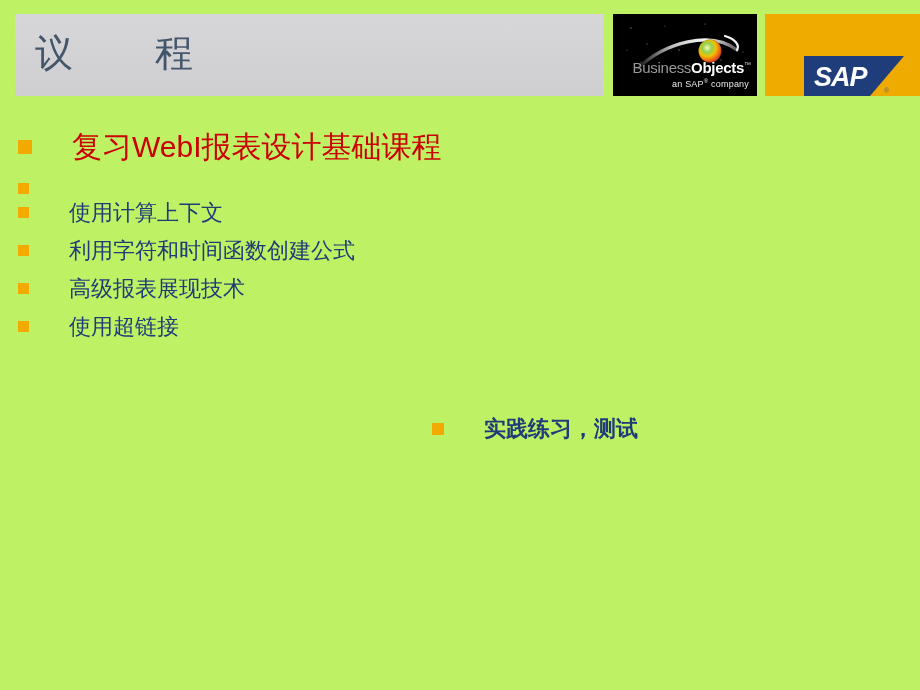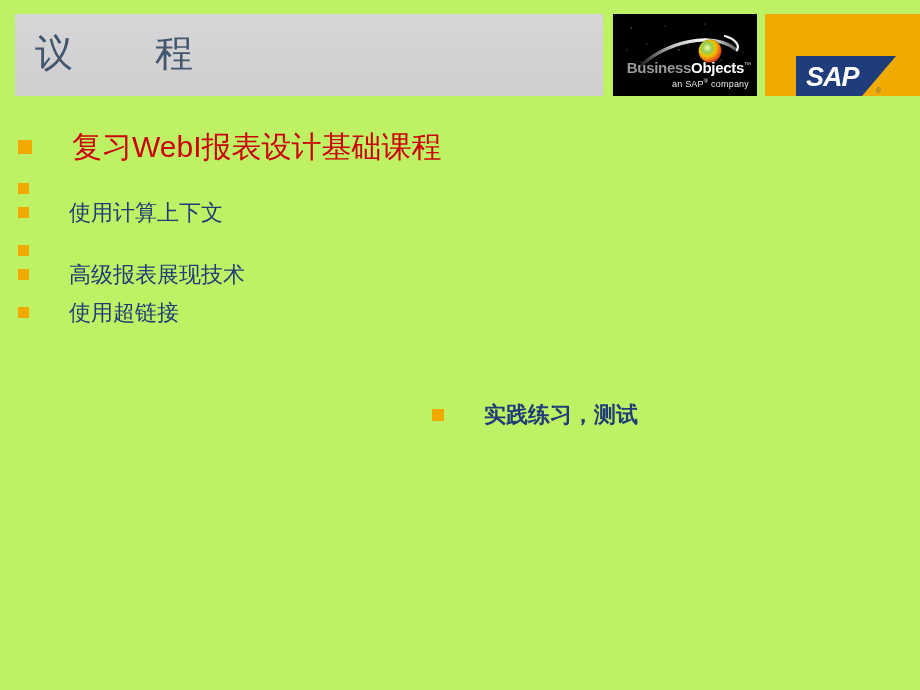--- a/index.html
+++ b/index.html
@@ -63,21 +63,21 @@
     left: 0;
     right: 6px;
     bottom: 20px;
     text-align: right;
     font-size: 15px;
     line-height: 16px;
     white-space: nowrap;
   }
   .bo-word-business {
     color: #9a9a9a;
-    font-weight: 700;
+    font-weight: 400;
     letter-spacing: -0.3px;
   }
   .bo-word-objects {
     color: #ffffff;
     font-weight: 700;
     letter-spacing: -0.3px;
   }
   .bo-tm {
     color: #cfcfcf;
     font-size: 7px;
@@ -102,21 +102,21 @@
     position: absolute;
     left: 765px;
     top: 14px;
     width: 155px;
     height: 82px;
     background: #f0ab00;
     overflow: hidden;
   }
   .sap-mark {
     position: absolute;
-    right: 12px;
+    right: 4px;
     bottom: 0;
     width: 112px;
     height: 40px;
   }
 
   
   .agenda-list {
     position: absolute;
     left: 18px;
     top: 126px;
@@ -250,20 +250,21 @@
       <span class="bullet"></span>
     </div>
 
     <div class="agenda-item lvl-normal">
       <span class="bullet"></span>
       <span class="item-label">使用计算上下文</span>
     </div>
 
     <div class="agenda-item lvl-normal">
       <span class="bullet"></span>
+      <span class="item-label">利用字符和时间函数创建公式</span>
     </div>
 
 
     <div class="agenda-item lvl-normal">
       <span class="bullet"></span>
       <span class="item-label">高级报表展现技术</span>
     </div>
 
     <div class="agenda-item lvl-normal">
       <span class="bullet"></span>

